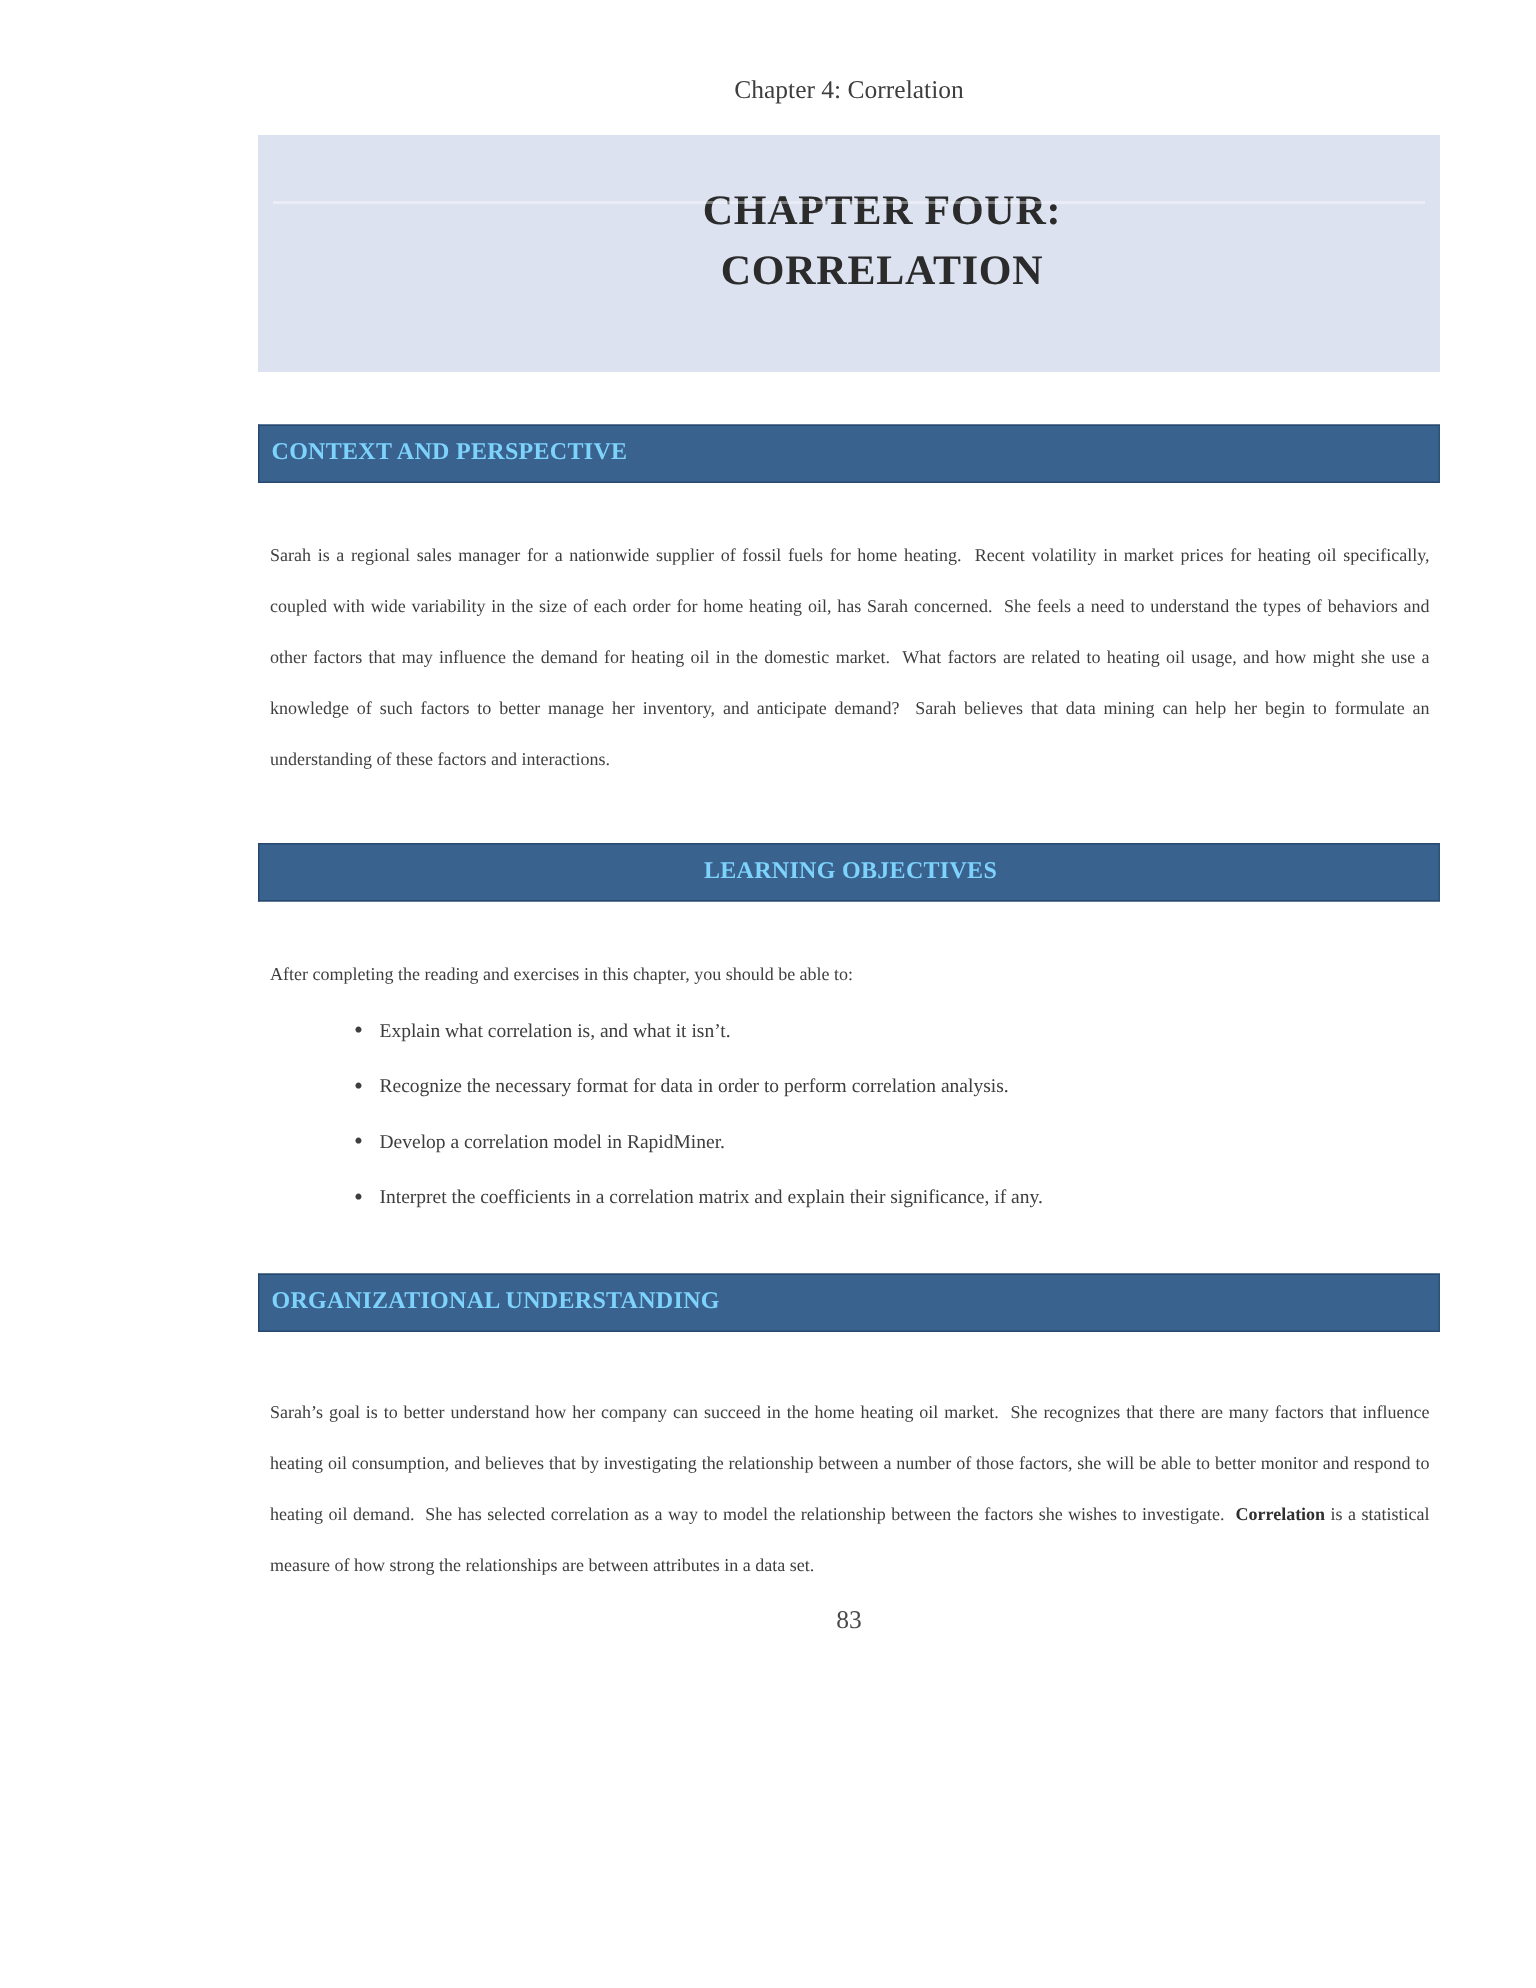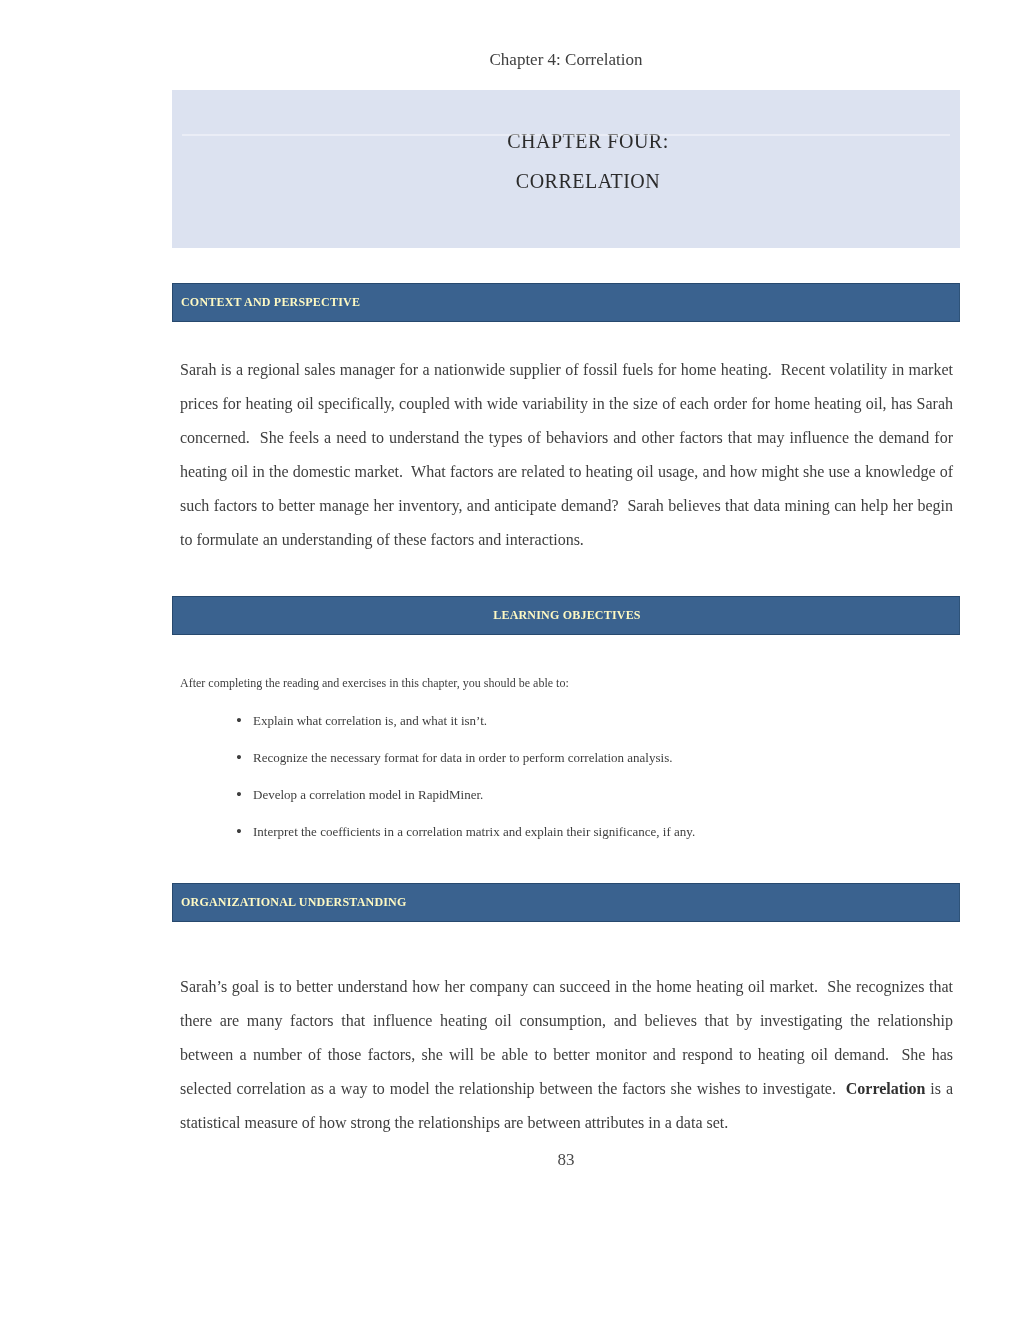--- a/index.html
+++ b/index.html
@@ -35,59 +35,59 @@
   .chapter-box::before {
     content: "";
     position: absolute;
     left: 10px;
     right: 10px;
     top: 44px;
     height: 2px;
     background: rgba(255,255,255,0.4);
   }
   .chapter-line {
-    font-size: 20px;
-    font-weight: normal;
+    font-size: 28px;
+    font-weight: bold;
     line-height: 40px;
     color: #2b2b2b;
     letter-spacing: 0.5px;
     margin-left: 44px;
   }
   .section-banner {
     margin-top: 35px;
     height: 39px;
     box-sizing: border-box;
     background: var(--banner-blue, #3a628f);
     border: 1px solid #27496e;
     border-right-color: #2e5379;
     padding: 5px 6px 0 8px;
-    color: #fef9c3;
-    font-size: 12px;
+    color: #7dd3fc;
+    font-size: 16px;
     font-weight: bold;
     line-height: 26px;
     letter-spacing: 0.2px;
   }
   .banner-objectives { margin-top: 39px; text-align: center; }
   .banner-organizational { margin-top: 33px; }
   .body-text {
     margin: 31px 7px 0 8px;
-    font-size: 16px;
+    font-size: 12px;
     line-height: 34px;
     text-align: justify;
     white-space: pre-wrap;
     color: #3e3e3e;
   }
   .intro-text {
     margin: 31px 7px 0 8px;
     font-size: 12px;
     line-height: 34px;
     white-space: pre-wrap;
     color: #3e3e3e;
   }
-  .org-paragraph { margin-top: 48px; }
+  .org-paragraph { margin-top: 36px; }
   .objectives-list {
     list-style: none;
     margin: 2px 7px 0 8px;
     padding: 0 0 0 73px;
   }
   .objectives-list li {
     position: relative;
     font-size: 13px;
     line-height: 37px;
     color: #3e3e3e;

